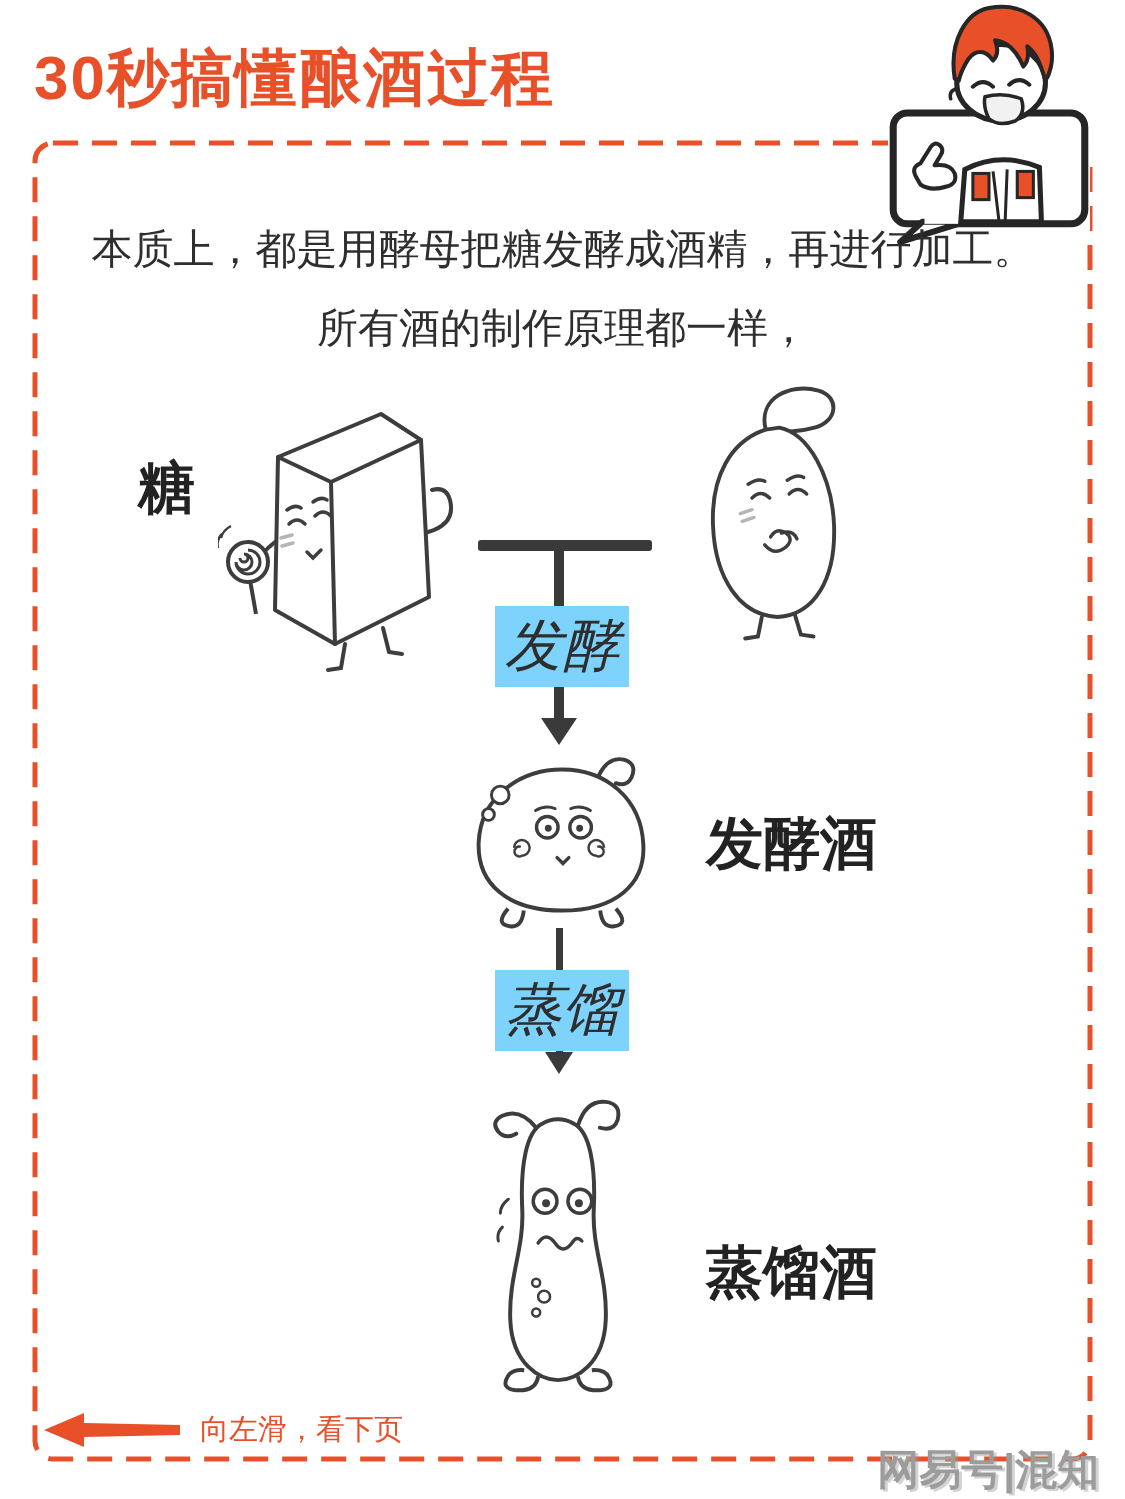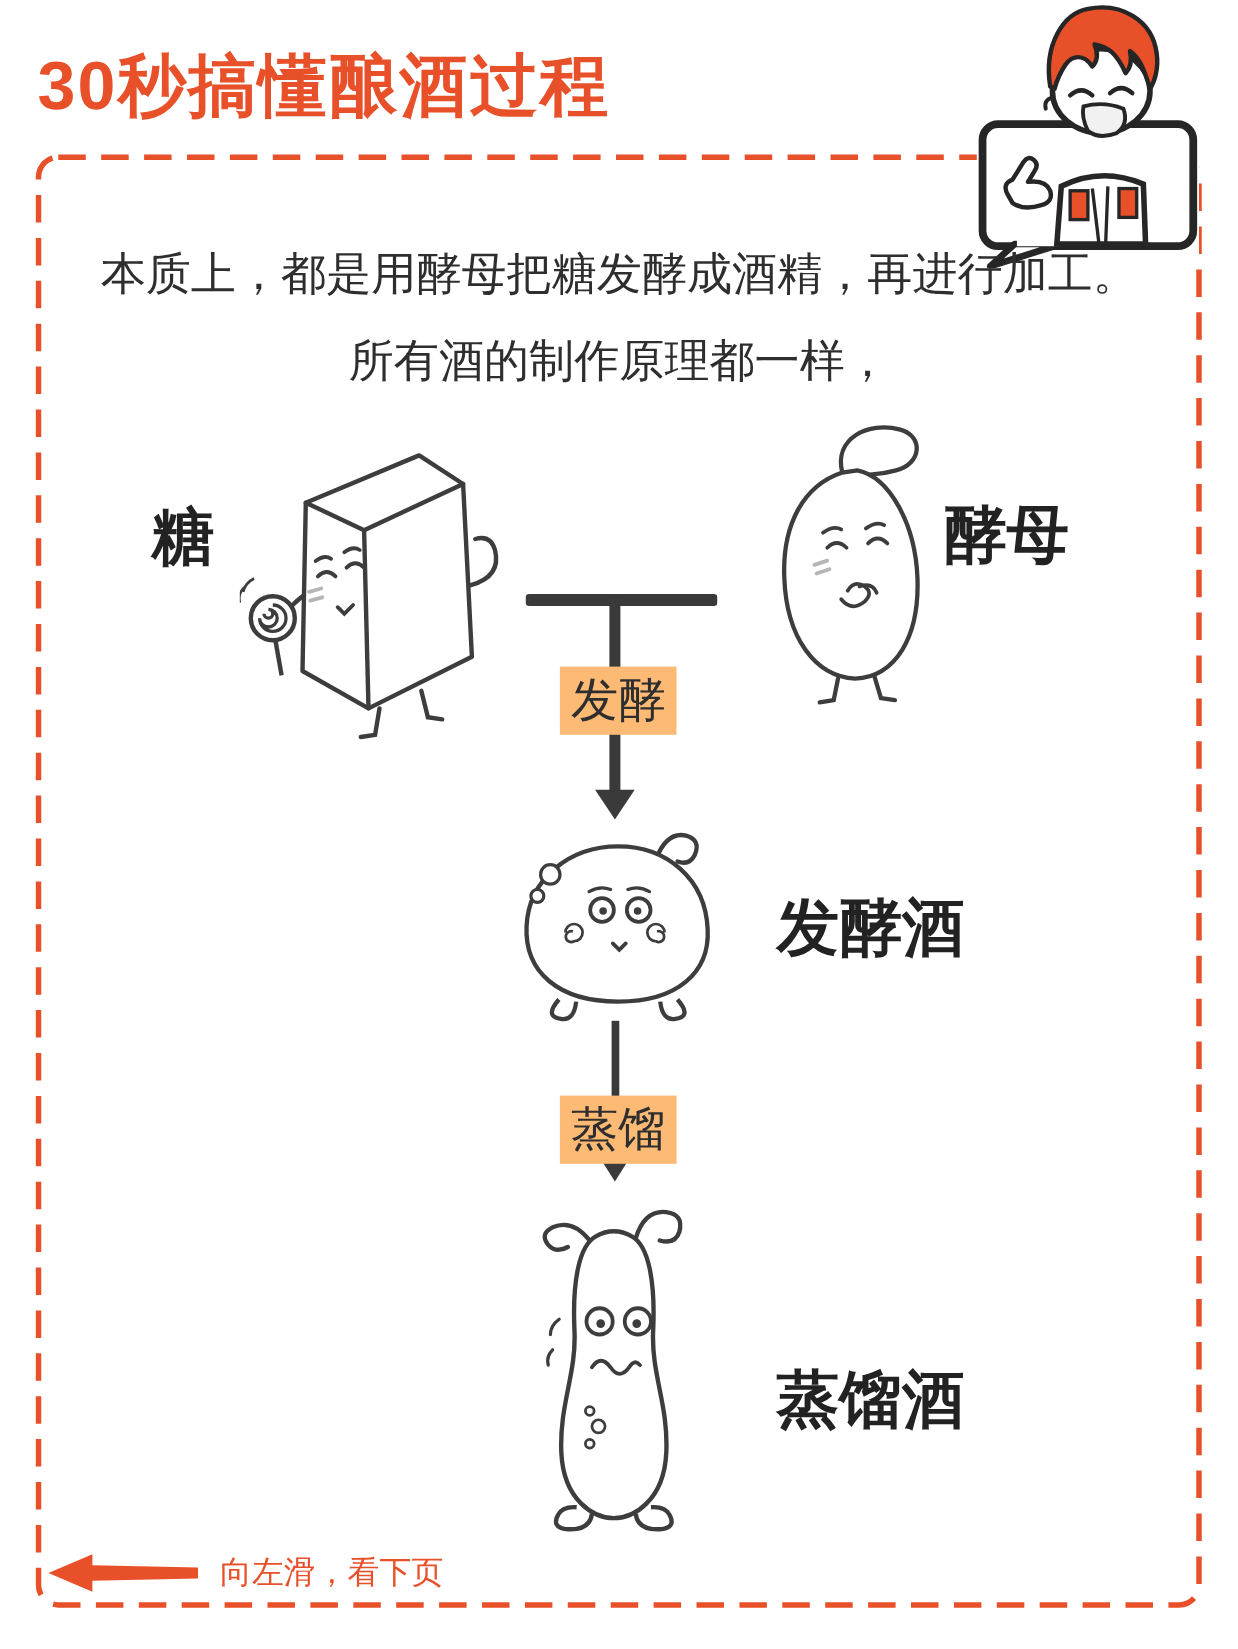--- a/index.html
+++ b/index.html
@@ -40,23 +40,23 @@
   .lbl-yeast{left:858px;top:448px;}
   .lbl-ferment-wine{left:706px;top:806px;text-align:right;}
   .lbl-distill-wine{left:706px;top:1190px;margin-top:45px;}
 
   
   .hbar{position:absolute;left:478px;top:540px;width:174px;height:11px;background:var(--line);border-radius:3px;z-index:2;}
   .vline1{position:absolute;left:554px;top:542px;width:10px;height:180px;background:var(--line);z-index:2;}
   .ah1{position:absolute;left:541px;top:718px;width:0;height:0;border-left:18px solid transparent;border-right:18px solid transparent;border-top:27px solid var(--line);z-index:2;}
   .vline2{position:absolute;left:556px;top:928px;width:7px;height:128px;background:var(--line);z-index:2;}
   .ah2{position:absolute;left:545px;top:1052px;width:0;height:0;border-left:14px solid transparent;border-right:14px solid transparent;border-top:22px solid var(--line);z-index:2;}
-  .step-label{position:absolute;left:562px;transform:translateX(-50%);font-size:43px;color:var(--ink);background:#fdba74;padding:2px 10px;z-index:3;white-space:nowrap;}
+  .step-label{position:absolute;left:562px;transform:translateX(-50%);font-size:57px;color:var(--ink);background:#7dd3fc;padding:2px 10px;z-index:3;white-space:nowrap;font-style:italic;}
   .lbl-step1{top:606px;}
-  .lbl-step2{top:996px;}
+  .lbl-step2{top:970px;}
 
   
   .swipe{position:absolute;left:42px;top:1410px;display:flex;align-items:flex-start;gap:18px;z-index:3;}
   .swipe-arrow{width:140px;height:40px;display:block;}
   .swipe-text{font-size:29px;color:var(--accent);font-weight:500;white-space:nowrap;}
   .watermark{position:absolute;right:26px;top:1442px;font-size:42px;font-weight:700;color:var(--watermark);z-index:3;white-space:nowrap;text-shadow:3px 2px 0 rgba(156,156,156,.45);}
 </style>
 </head>
 <body>
 
@@ -139,21 +139,20 @@
         <path d="M70,138 l12,-4 M72,146 l12,-4" stroke="#b5b5b5"></path>
         <path d="M95,170 q10,12 22,2 q8,-8 0,-14 q-10,-6 -16,4"></path>
         <path d="M112,158 q12,-4 16,6"></path>
       </g>
       <g fill="none" stroke="#3d3d3d" stroke-width="4" stroke-linecap="round">
         <path d="M92,244 l-4,20 l-13,2"></path>
         <path d="M126,242 l6,20 l13,2"></path>
       </g>
     </svg>
   </div>
-  <div class="big-label lbl-yeast">酵母</div>
 
   <div class="hbar"></div>
   <div class="vline1"></div>
   <div class="ah1"></div>
   <div class="step-label lbl-step1">发酵</div>
 
   <div class="char ferment-char">
     <svg viewBox="0 0 230 200">
       <path d="M150,40 q10,-26 28,-22 q14,4 8,18 q-5,10 -16,6" fill="none" stroke="#3d3d3d" stroke-width="4" stroke-linecap="round"></path>
       <path d="M60,170 q-14,16 2,18 q12,2 14,-16" fill="#fff" stroke="#3d3d3d" stroke-width="4"></path>
@@ -197,14 +196,15 @@
   </div>
   <div class="big-label lbl-distill-wine">蒸馏酒</div>
 
   <div class="swipe">
     <svg class="swipe-arrow" viewBox="0 0 140 40">
       <path d="M2,20 L42,3 L42,13 L138,15 L138,25 L42,27 L42,37 Z" fill="#e8502a"></path>
     </svg>
     <span class="swipe-text">向左滑，看下页</span>
   </div>
 
+  <div class="watermark">网易号|混知</div>
 
 </div>
 
 </body></html>

